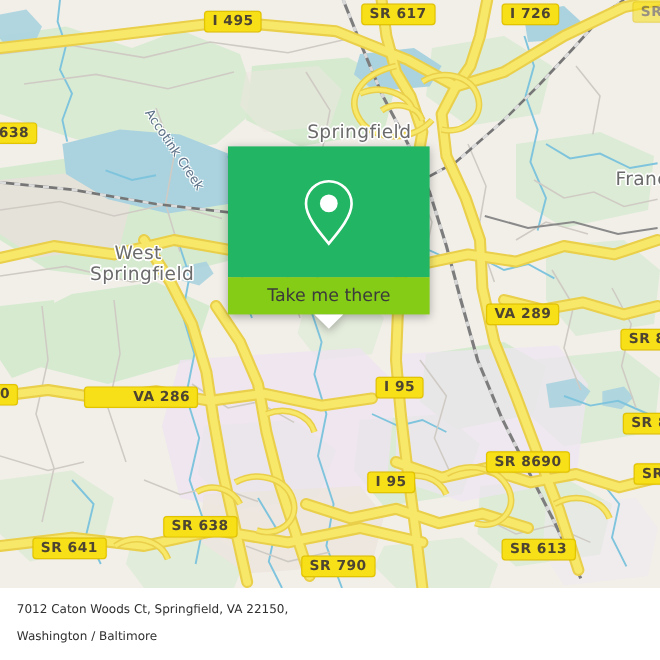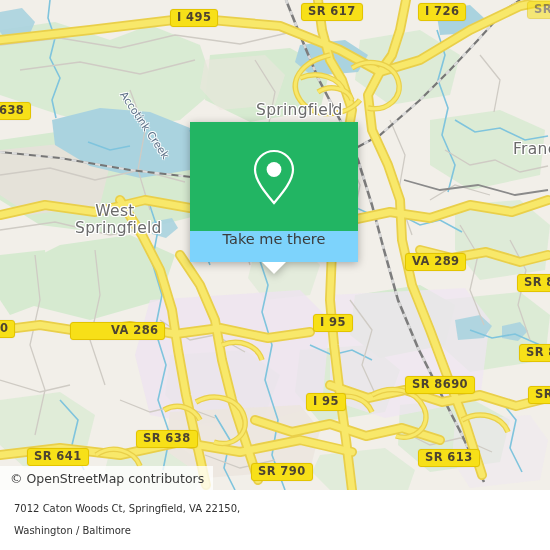--- a/index.html
+++ b/index.html
@@ -61,23 +61,23 @@
     width: 168px;
     filter: drop-shadow(0 2px 4px rgba(0,0,0,.30));
     z-index: 40;
   }
   #popup-head {
     background: #22b563;
     height: 109px;
     display: flex; align-items: center; justify-content: center;
   }
   #popup-foot {
-    background: #7dd3fc;
+    background: #84cc16;
     height: 31px;
-    display: flex; justify-content: center;
+    display: flex; align-items: center; justify-content: center;
   }
   #popup-foot-label {
     font-size: 14.5px; color: #3b3b3b;
     font-family: "DejaVu Sans", sans-serif;
   }
   #popup-tail {
     width: 0; height: 0; margin: 0 auto;
     border-left: 12px solid transparent;
     border-right: 12px solid transparent;
     border-top: 12px solid #fff;
@@ -315,23 +315,20 @@
         <path d="M23 3 C12.5 3 4 11.4 4 21.8 C4 33 16 46.5 23 55 C30 46.5 42 33 42 21.8 C42 11.4 33.5 3 23 3 Z" fill="none" stroke="#ffffff" stroke-width="2.2"></path>
         <circle cx="23" cy="21.5" r="7.4" fill="#ffffff"></circle>
       </svg>
     </div>
     <div id="popup-foot">
       <span id="popup-foot-label">Take me there</span>
     </div>
     <div id="popup-tail"></div>
   </div>
 
-  <div id="attrib">
-    <span>© OpenStreetMap contributors</span>
-  </div>
 
   <div id="footer">
     <div id="footer-address">
       <div>7012 Caton Woods Ct, Springfield, VA 22150,</div>
       <div>Washington / Baltimore</div>
     </div>
   </div>
 
 </div>
 

